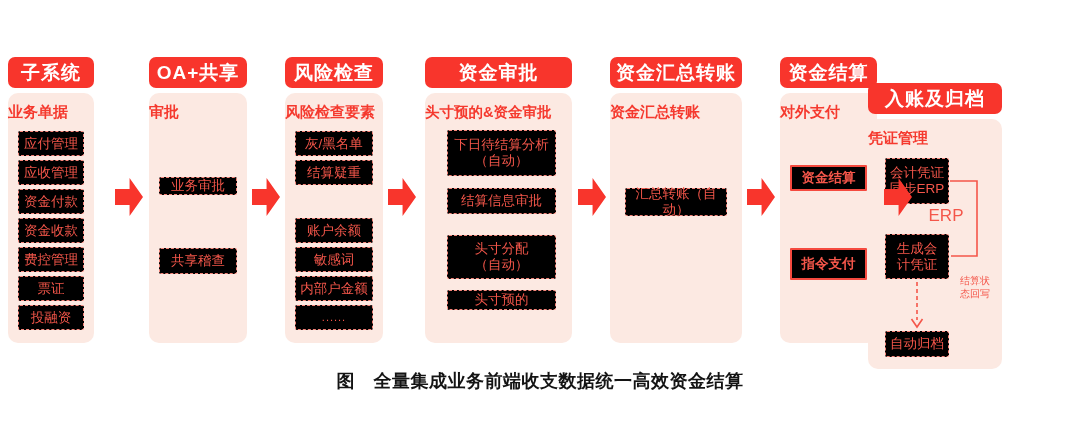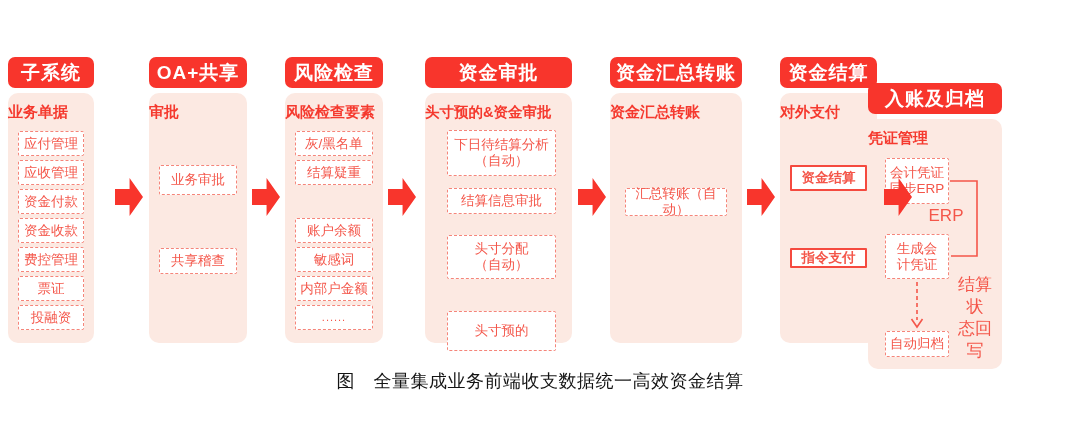--- a/index.html
+++ b/index.html
@@ -26,64 +26,64 @@
   .col7{left:868px;width:134px;margin-top:26px;}
 
   .badge{height:31px;border-radius:7px;background:var(--red);color:#fff;
          font-size:19px;font-weight:bold;text-align:center;line-height:31px;letter-spacing:1px;}
   .panel{position:relative;margin-top:5px;height:250px;border-radius:10px;background:var(--panel);}
   .title{position:absolute;top:10px;left:0;right:0;text-align:left;
          font-size:15px;font-weight:bold;color:var(--title);}
   .col4 .title{font-size:14.5px;}
 
   .item{position:absolute;left:10px;right:10px;display:flex;align-items:center;justify-content:center;
-        background:#ffffff;border:1.5px dashed var(--item-border);border-radius:2px;
+        background:#000000;border:1.5px dashed var(--item-border);border-radius:2px;
         color:var(--item-text);font-size:13.5px;white-space:pre-line;text-align:center;line-height:1.18;}
   .item.solid{border:2px solid var(--solid-border);font-weight:bold;border-radius:1px;}
 
   .col1 .i0,.col3 .i0{top:38px;height:25px;}
   .col1 .i1,.col3 .i1{top:67px;height:25px;}
   .col1 .i2,.col3 .i2{top:96px;height:25px;}
   .col1 .i3,.col3 .i3{top:125px;height:25px;}
   .col1 .i4,.col3 .i4{top:154px;height:25px;}
   .col1 .i5,.col3 .i5{top:183px;height:25px;}
   .col1 .i6,.col3 .i6{top:212px;height:25px;}
   .col3 .i6{font-size:11px;letter-spacing:1px;}
 
-  .col2 .i0{top:72px;height:30px;}
+  .col2 .i0{top:84px;height:18px;}
   .col2 .i1{top:155px;height:26px;}
 
   .col4 .item{left:22px;right:16px;}
   .col4 .i0{top:37px;height:46px;}
   .col4 .i1{top:95px;height:26px;}
   .col4 .i2{top:142px;height:44px;}
-  .col4 .i3{top:218px;height:40px;}
+  .col4 .i3{top:197px;height:20px;}
 
   .col5 .item{left:15px;right:15px;}
   .col5 .i0{top:95px;height:28px;}
 
   .col6 .i0{top:72px;height:26px;}
-  .col6 .i1{top:155px;height:20px;}
+  .col6 .i1{top:155px;height:32px;}
 
   .col7 .item{left:17px;right:auto;width:64px;}
   .col7 .i0{top:39px;height:46px;}
   .col7 .i1{top:115px;height:45px;}
   .col7 .i2{top:212px;height:26px;}
 
   .arrow{position:absolute;top:178px;width:28px;height:38px;background:var(--red);
          clip-path:polygon(0 29%,52% 29%,52% 0,100% 50%,52% 100%,52% 71%,0 71%);}
   .a0{left:115px;} .a1{left:252px;} .a2{left:388px;} .a3{left:578px;} .a4{left:747px;} .a5{left:884px;}
 
   .side-label{position:absolute;color:var(--item-text);text-align:center;white-space:pre-line;}
   .erp-label{left:56px;top:87px;width:44px;font-size:17px;}
-  .writeback-label{left:86px;top:155px;width:42px;font-size:17px;line-height:1.3;}
+  .writeback-label{left:86px;top:155px;width:42px;font-size:10px;line-height:1.3;}
   .connector-svg{position:absolute;left:0;top:0;width:130px;height:250px;pointer-events:none;}
 
   .caption{position:absolute;left:0;right:0;top:369px;text-align:center;
-           font-size:18px;font-weight:normal;color:var(--caption);letter-spacing:0.5px;}
+           font-size:18px;font-weight:bold;color:var(--caption);letter-spacing:0.5px;}
 </style>
 </head>
 <body>
 
 <div id="stage">
   <div class="caption">图　全量集成业务前端收支数据统一高效资金结算</div>
 <div class="column col1">
       <div class="badge">子系统</div>
       <div class="panel">
         <div class="title">业务单据</div>

